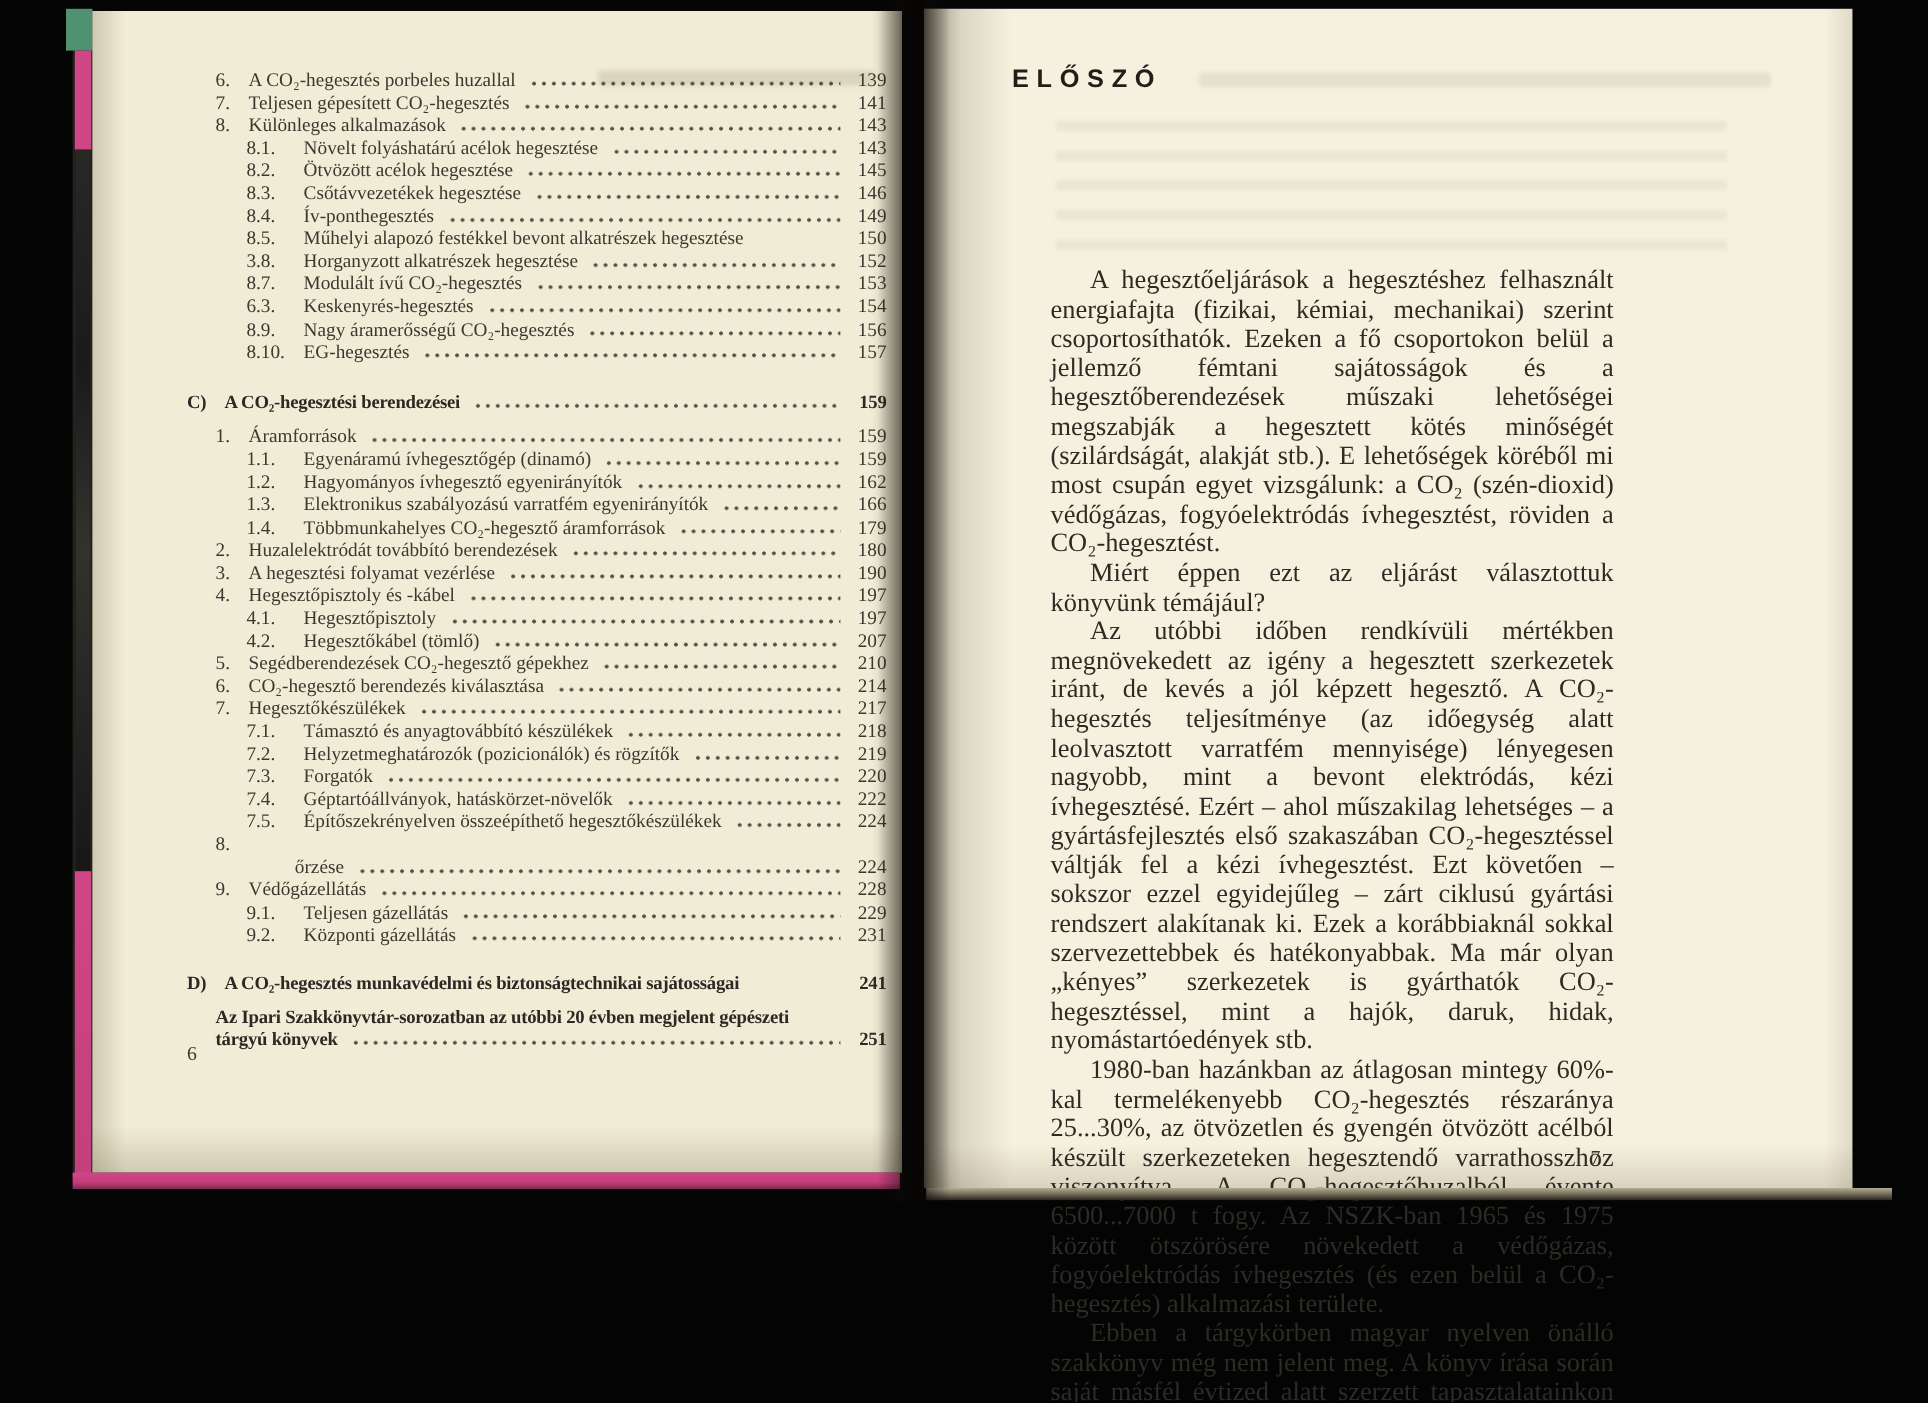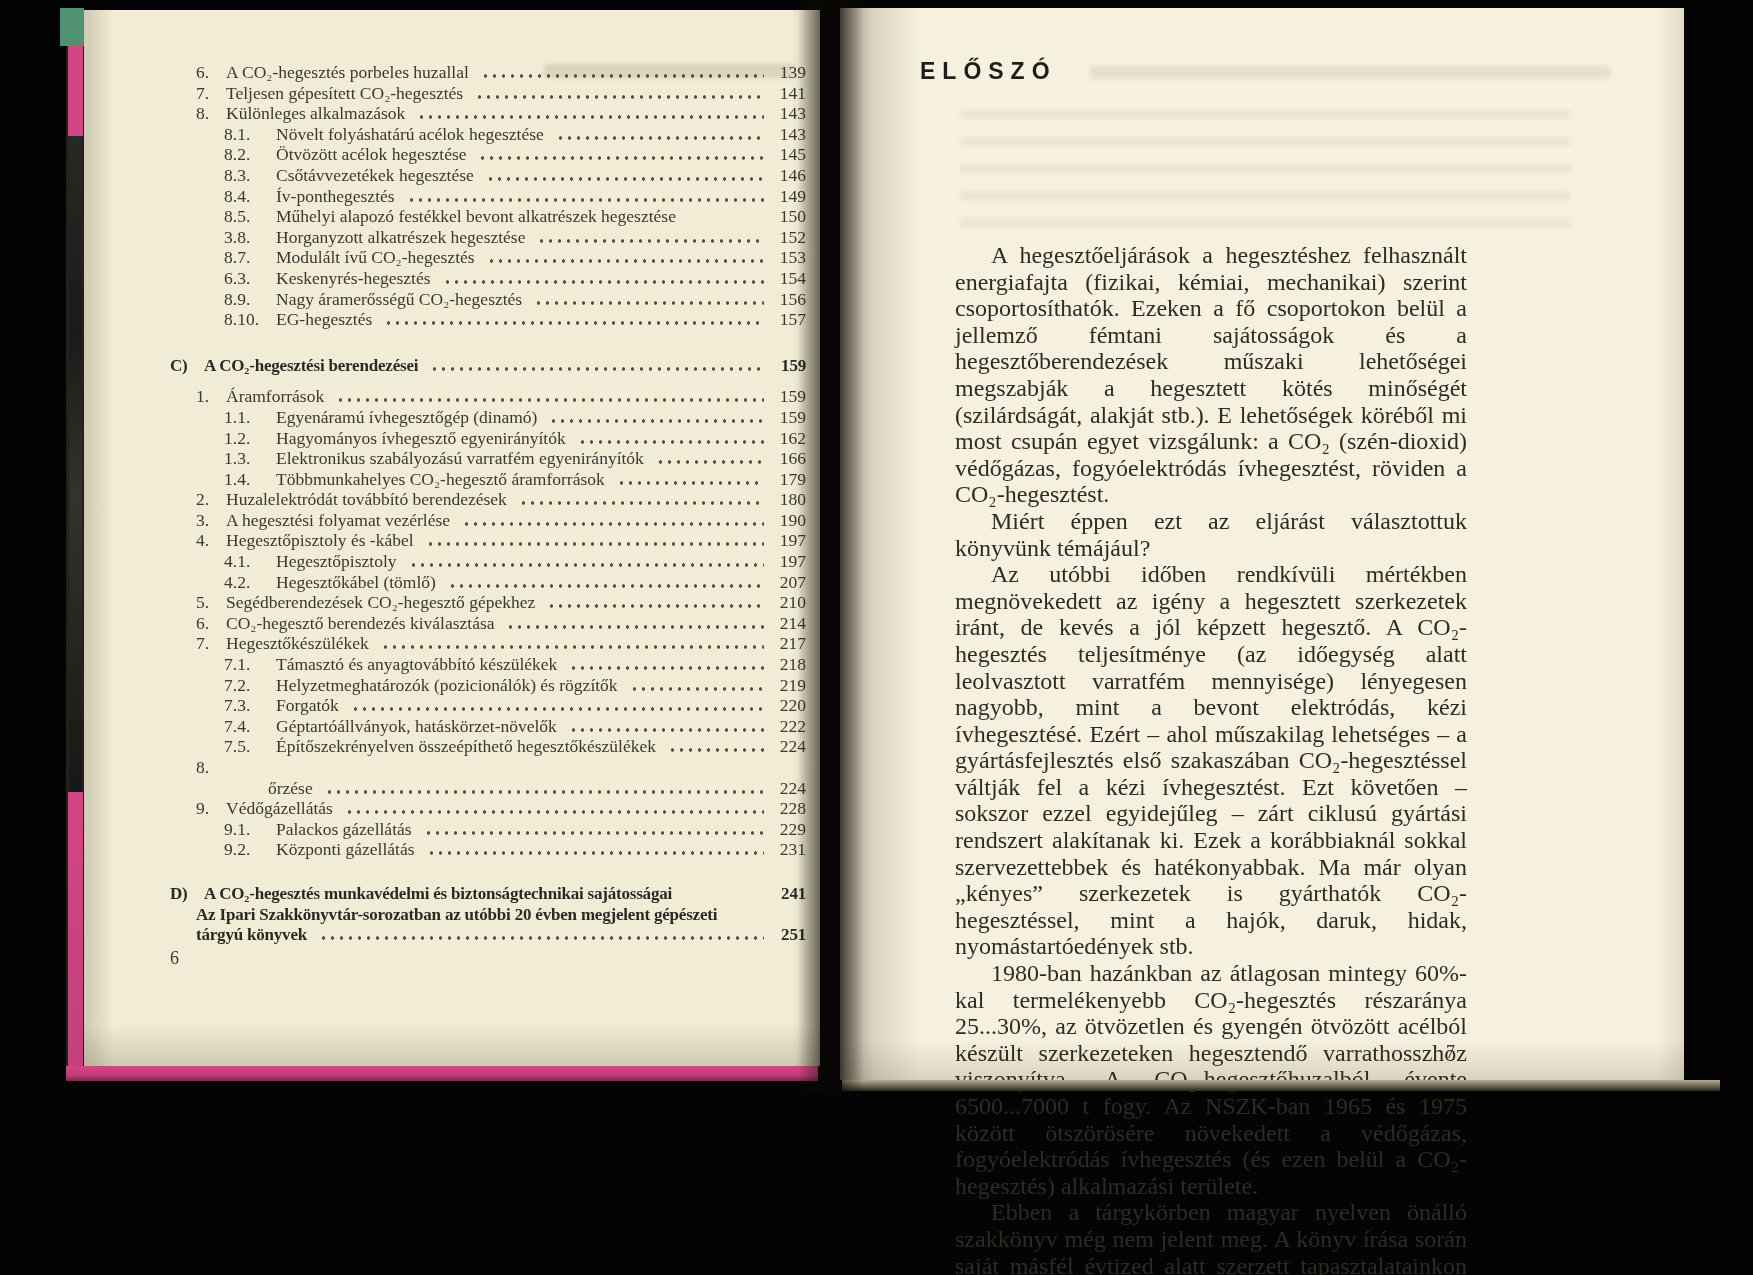--- a/index.html
+++ b/index.html
@@ -288,37 +288,37 @@
           <span class="toc-page">224</span>
         </div>
         <div class="toc-row indent-1">
           <span class="toc-num">9.</span>
           <span class="toc-label">Védőgázellátás</span>
           <span class="toc-leader"></span>
           <span class="toc-page">228</span>
         </div>
         <div class="toc-row indent-2">
           <span class="toc-num">9.1.</span>
-          <span class="toc-label">Palackos gázellátás</span>
+          <span class="toc-label">Teljesen gázellátás</span>
           <span class="toc-leader"></span>
           <span class="toc-page">229</span>
         </div>
         <div class="toc-row indent-2">
           <span class="toc-num">9.2.</span>
           <span class="toc-label">Központi gázellátás</span>
           <span class="toc-leader"></span>
           <span class="toc-page">231</span>
         </div>
         <div class="toc-row indent-0 bold" style="margin-top: 24px;">
           <span class="toc-num">D)</span>
           <span class="toc-label">A CO₂-hegesztés munkavédelmi és biztonságtechnikai sajátosságai</span>
           <span class="toc-space"></span>
           <span class="toc-page">241</span>
         </div>
-        <div class="toc-row indent-0 bold" style="margin-top: 0;">
+        <div class="toc-row indent-0 bold" style="margin-top: 10px;">
           <span class="toc-num"></span>
           <span class="toc-label">Az Ipari Szakkönyvtár-sorozatban az utóbbi 20 évben megjelent gépészeti</span>
           <span class="toc-space"></span>
           <span class="toc-page"></span>
         </div>
         <div class="toc-row indent-0 bold">
           <span class="toc-num"></span>
           <span class="toc-label">tárgyú könyvek</span>
           <span class="toc-leader"></span>
           <span class="toc-page">251</span>

